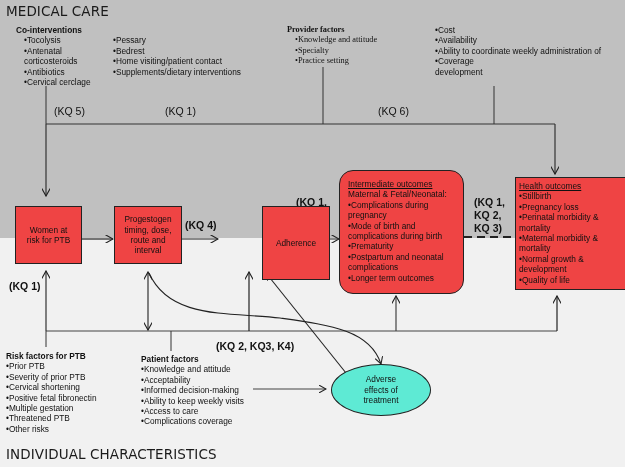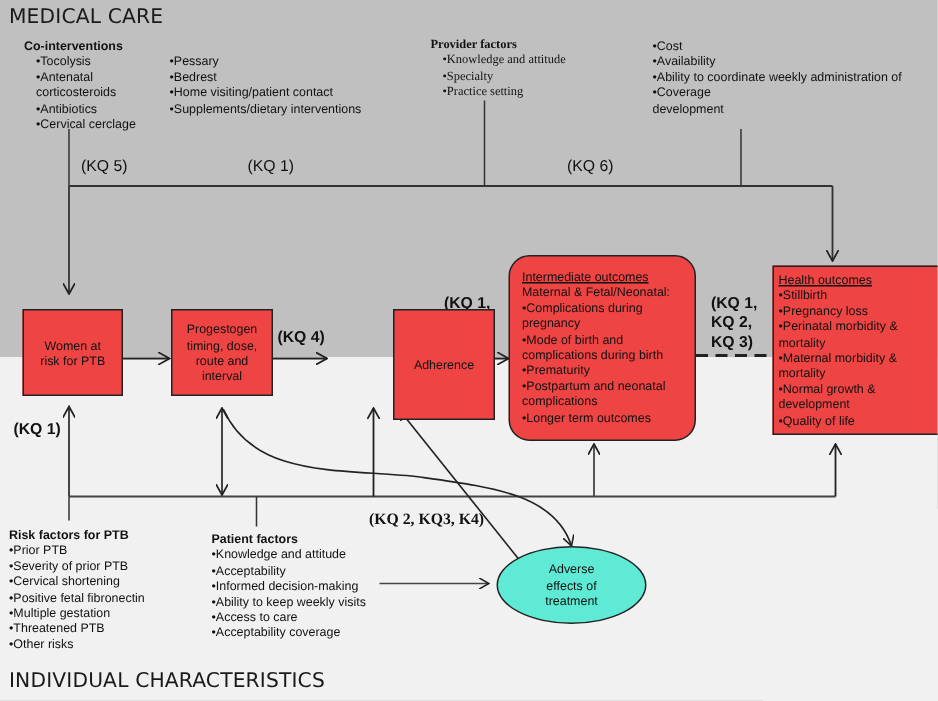--- a/index.html
+++ b/index.html
@@ -109,21 +109,21 @@
 <div class="kq" style="left:165px; top:105px; font-weight:normal;">(KQ 1)</div>
 <div class="kq" style="left:378px; top:105px; font-weight:normal;">(KQ 6)</div>
 <div class="kq" style="left:185px; top:219px;">(KQ 4)</div>
 <div class="kq" style="left:9px; top:280px;">(KQ 1)</div>
 <div class="kq bl" style="left:296px; top:196px;">(KQ 1,
 KQ 2,
 KQ 3)</div>
 <div class="kq bl" style="left:474px; top:196px;">(KQ 1,
 KQ 2,
 KQ 3)</div>
-<div class="kq" style="left:246px; top:340px;font-family:Liberation Serif, serif;">(KQ 2, KQ3, K4)</div>
+<div class="kq" style="left:216px; top:340px;">(KQ 2, KQ3, K4)</div>
 
 <div class="box center bl" style="left:15px; top:206px; width:67px; height:58px;">Women at
 risk for PTB</div>
 <div class="box center bl" style="left:114px; top:206px; width:68px; height:58px;">Progestogen
 timing, dose,
 route and
 interval</div>
 <div class="box center bl" style="left:218px; top:206px; width:68px; height:74px;margin-left:44px;">Adherence</div>
 
 <div class="box rounded" style="left:339px; top:170px; width:125px; height:124px; padding:8px 6px 0 8px;">
@@ -170,15 +170,15 @@
 </div>
 
 <div class="group" style="left:141px; top:354px;">
   <div class="hd">Patient factors</div>
   <ul>
     <li>•Knowledge and attitude</li>
     <li>•Acceptability</li>
     <li>•Informed decision-making</li>
     <li>•Ability to keep weekly visits</li>
     <li>•Access to care</li>
-    <li>•Acceptability coverage</li>
+    <li>•Complications coverage</li>
   </ul>
 </div>
 
 </body></html>

